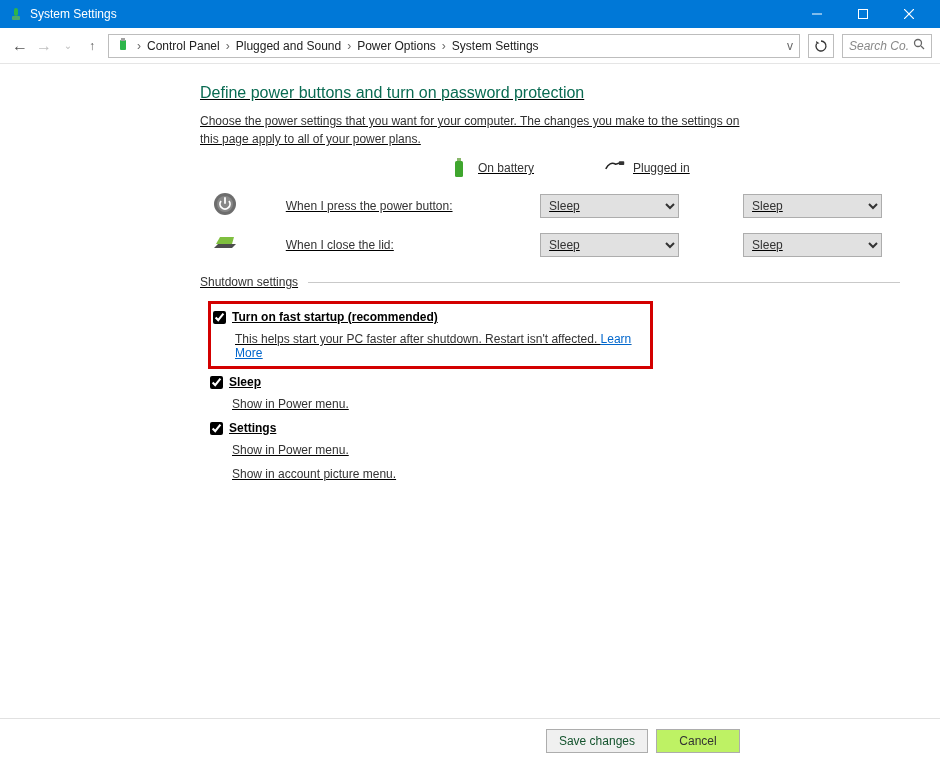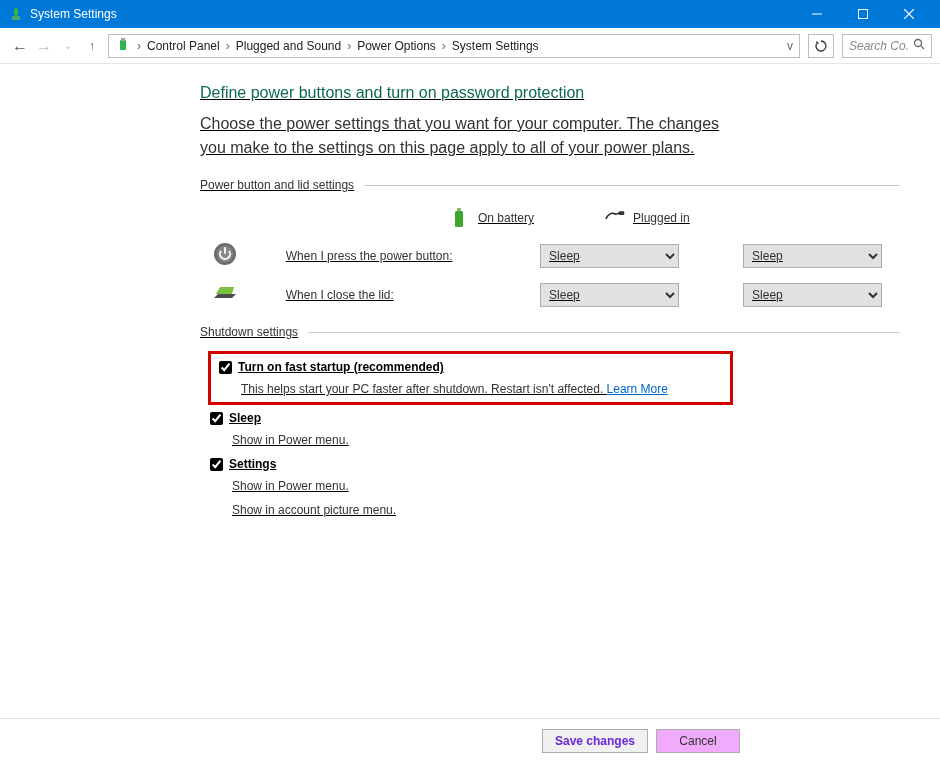--- a/index.html
+++ b/index.html
@@ -85,32 +85,32 @@
     padding: 20px 40px 0 200px;
     overflow: hidden;
     text-decoration: underline;
   }
   h1.page-head {
     color: #0a6b52;
     font-size: 16px;
     font-weight: 400;
     margin-bottom: 10px;
   }
-  .desc { color: #333; font-size: 16px; line-height: 1.5; max-width: 540px; }
+  .desc { color: #333; font-size: 12px; line-height: 1.5; max-width: 540px; }
   .section-header {
     display: flex; align-items: center;
     margin-top: 18px;
     color: #333;
     font-size: 12px;
   }
   .section-header .line {
     flex: 1; height: 1px; background: #c9c9c9; margin-left: 10px;
   }
   .columns-row {
-    display: flex; align-items: flex-start; margin-top: 16px;
+    display: flex; align-items: flex-start; margin-top: 10px;
   }
   .columns-row .spacer { width: 250px; }
   .col-label {
     width: 155px; display: flex; align-items: center; gap: 8px;
     color: #333;
   }
   .battery-icon, .plug-icon { width: 20px; height: 20px; display: inline-flex; }
   .setting-row {
     display: flex; align-items: center; margin-top: 14px; gap: 46px;
   }
@@ -122,39 +122,39 @@
     color: #333;
   }
   .shutdown-list { margin-top: 12px; padding-left: 10px; }
   .sd-item { margin-bottom: 10px; }
   .sd-title { display: flex; align-items: center; gap: 6px; }
   .sd-title label { font-weight: 700; color: #000; }
   .sd-sub { margin-left: 22px; color: #333; margin-top: 8px; }
   .sd-sub a { color: #0066cc; text-decoration: underline; cursor: pointer; }
   .highlight-box {
     border: 3px solid #d30000;
-    padding: 6px 8px;
+    padding: 6px 2px;
     margin-left: -2px;
-    width: 525px;
+    width: 445px;
   }
   .footer {
     border-top: 1px solid #e1e1e1;
     height: 44px;
     display: flex;
     align-items: center;
     justify-content: flex-end;
     padding: 0 200px 0 0;
     gap: 8px;
   }
   button.win {
     height: 24px; min-width: 84px; padding: 0 12px;
-    border: 1px solid #adadad; background: #f0abfc; color: #333;
+    border: 1px solid #adadad; background: #bef264; color: #333;
     font-family: inherit; font-size: 12px; cursor: pointer;
   }
-  button.win:disabled { color: #6d28d9; background: #f0f0f0; cursor: default; font-weight: bold; }
+  button.win:disabled { color: #14532d; background: #f0f0f0; cursor: default; }
   input[type="checkbox"] { width: 13px; height: 13px; accent-color: #000; }
   .addr-icon { width: 16px; height: 16px; }
   .app-icon svg, .addr-icon svg { display: block; }
 </style>
 </head>
 <body>
 
 <div class="titlebar">
   <span class="app-icon">
     <svg width="16" height="16" viewBox="0 0 16 16">
@@ -219,24 +219,20 @@
           <line x1="8" y1="8" x2="11" y2="11" stroke="#666" stroke-width="1.3"></line>
         </svg>
     </span>
   </div>
 </div>
 
 <div class="content">
   <h1 class="page-head">Define power buttons and turn on password protection</h1>
   <p class="desc">Choose the power settings that you want for your computer. The changes you make to the settings on this page apply to all of your power plans.</p>
 
-  <div class="section-header">
-    <span>Power button and lid settings</span>
-    <div class="line"></div>
-  </div>
 
   <div class="columns-row">
     <div class="spacer"></div>
     <div class="col-label">
       <span class="battery-icon">
         <svg width="18" height="22" viewBox="0 0 18 22">
           <rect x="5" y="3" width="8" height="16" rx="1.5" fill="#3fa62e"></rect>
           <rect x="7" y="0" width="4" height="3" fill="#8ab86c"></rect>
         </svg>
       </span>

